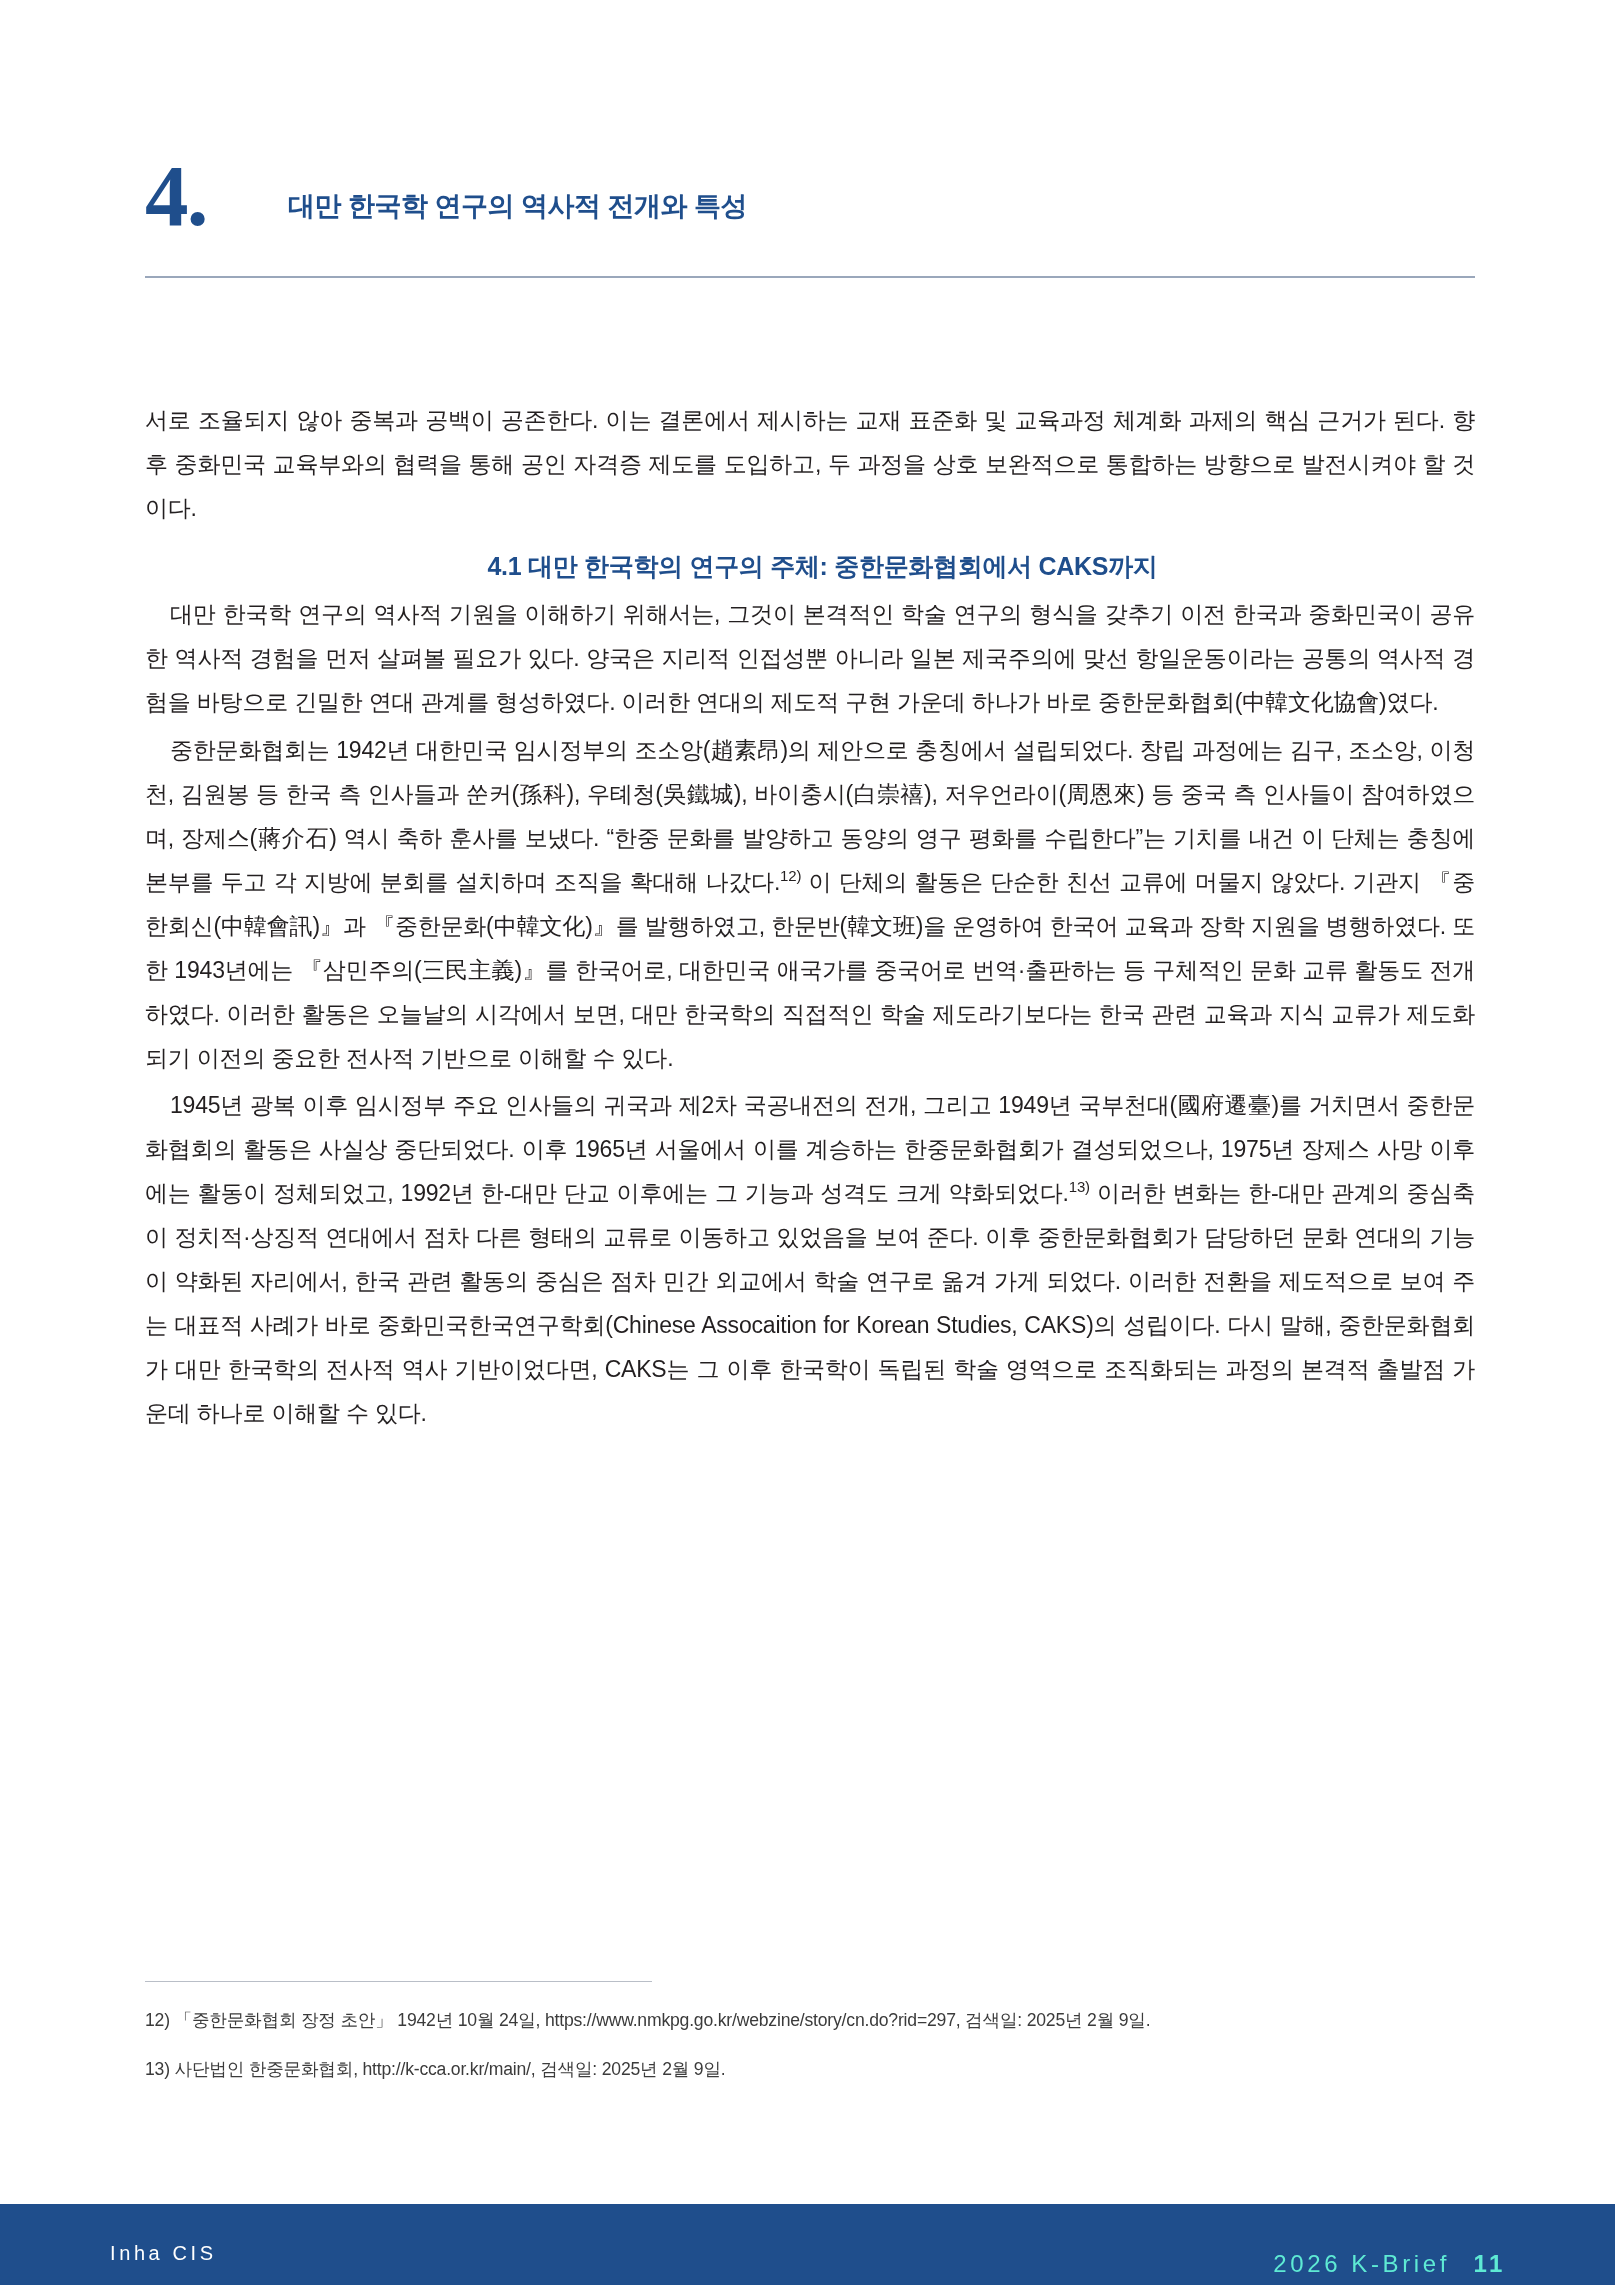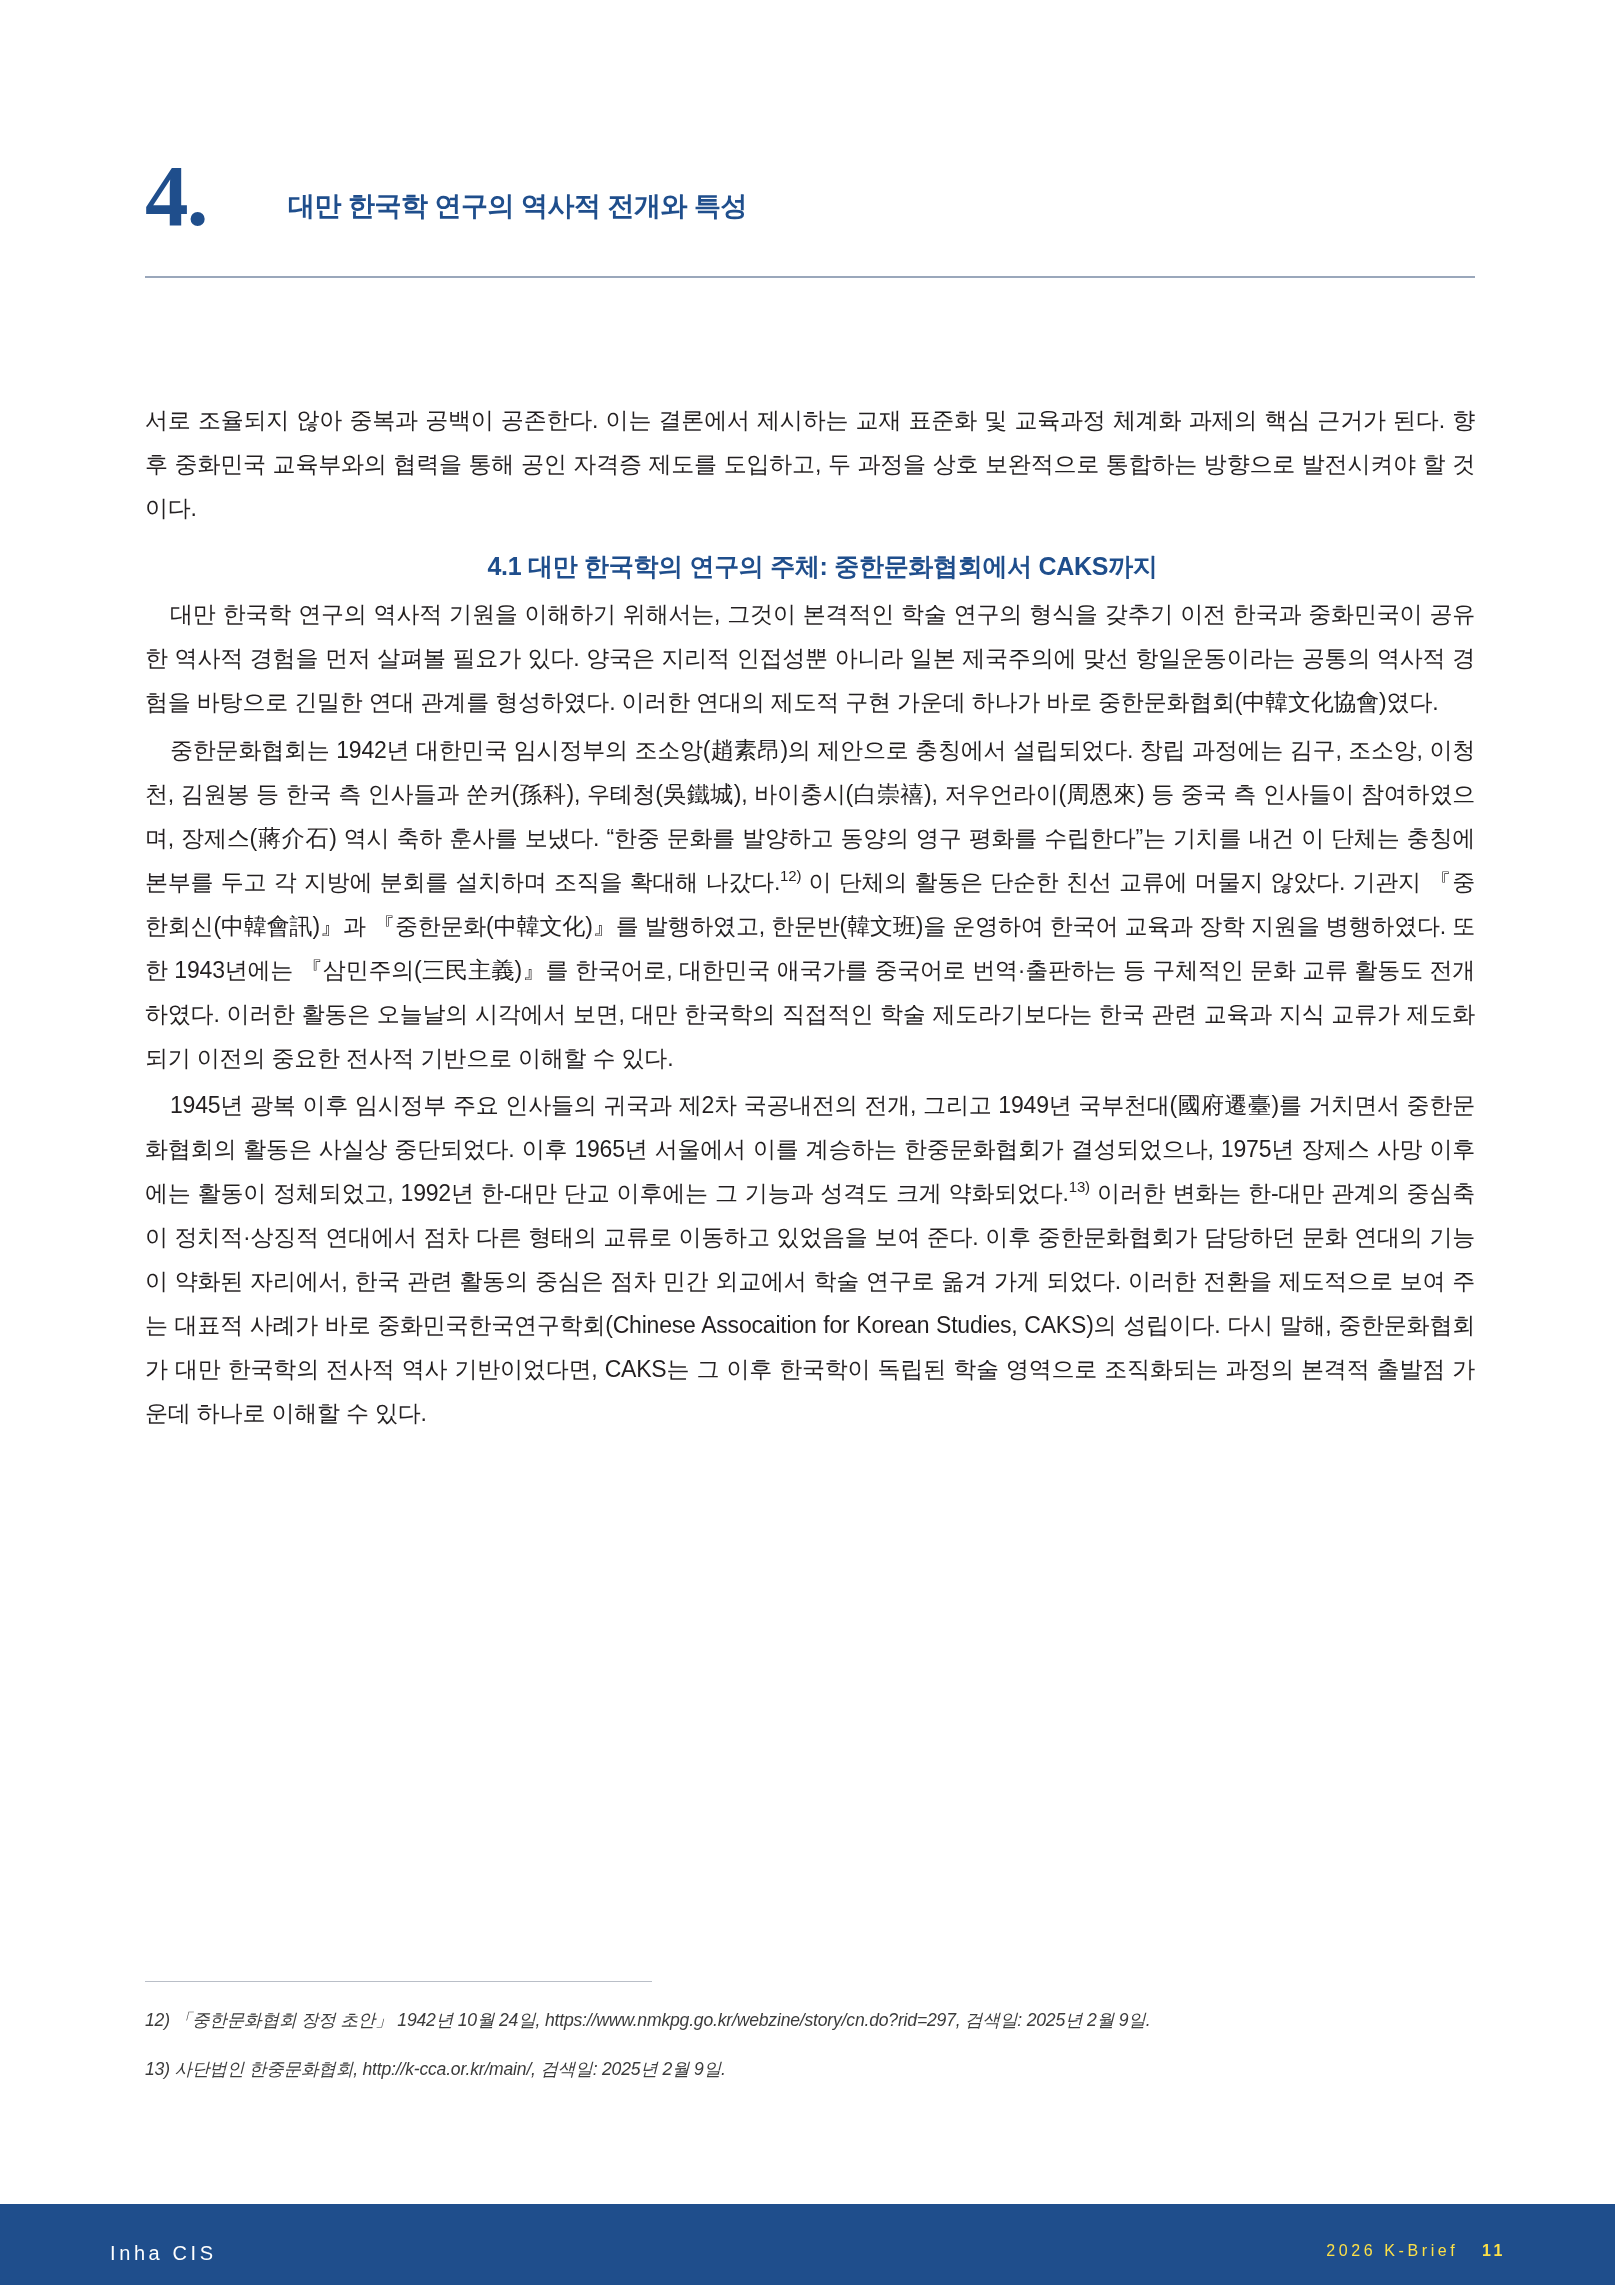--- a/index.html
+++ b/index.html
@@ -110,21 +110,20 @@
     height: 0.9px;
     background: #b9bec7;
     margin-bottom: 23.5px;
   }
   .footnote {
     font-size: 17.6px;
     line-height: 31px;
     color: #3b3b3b;
     margin-bottom: 18px;
     letter-spacing: -0.2px;
-    font-style: italic;
   }
 
   
   .footer-bar {
     position: absolute;
     left: 0;
     bottom: 0;
     width: 1616px;
     height: 81px;
     background: #1f4e8c;
@@ -133,23 +132,23 @@
     position: absolute;
     left: 110px;
     top: 38px;
     font-size: 20px;
     color: #ffffff;
     letter-spacing: 3.6px;
   }
   .footer-right {
     position: absolute;
     right: 110px;
-    top: 38px;
-    font-size: 16px;
-    color: #fde047;
+    top: 46px;
+    font-size: 24px;
+    color: #5eead4;
     letter-spacing: 3.6px;
   }
   .footer-page {
     margin-left: 23.5px;
     font-weight: bold;
   }
 </style>
 </head>
 <body>
 

